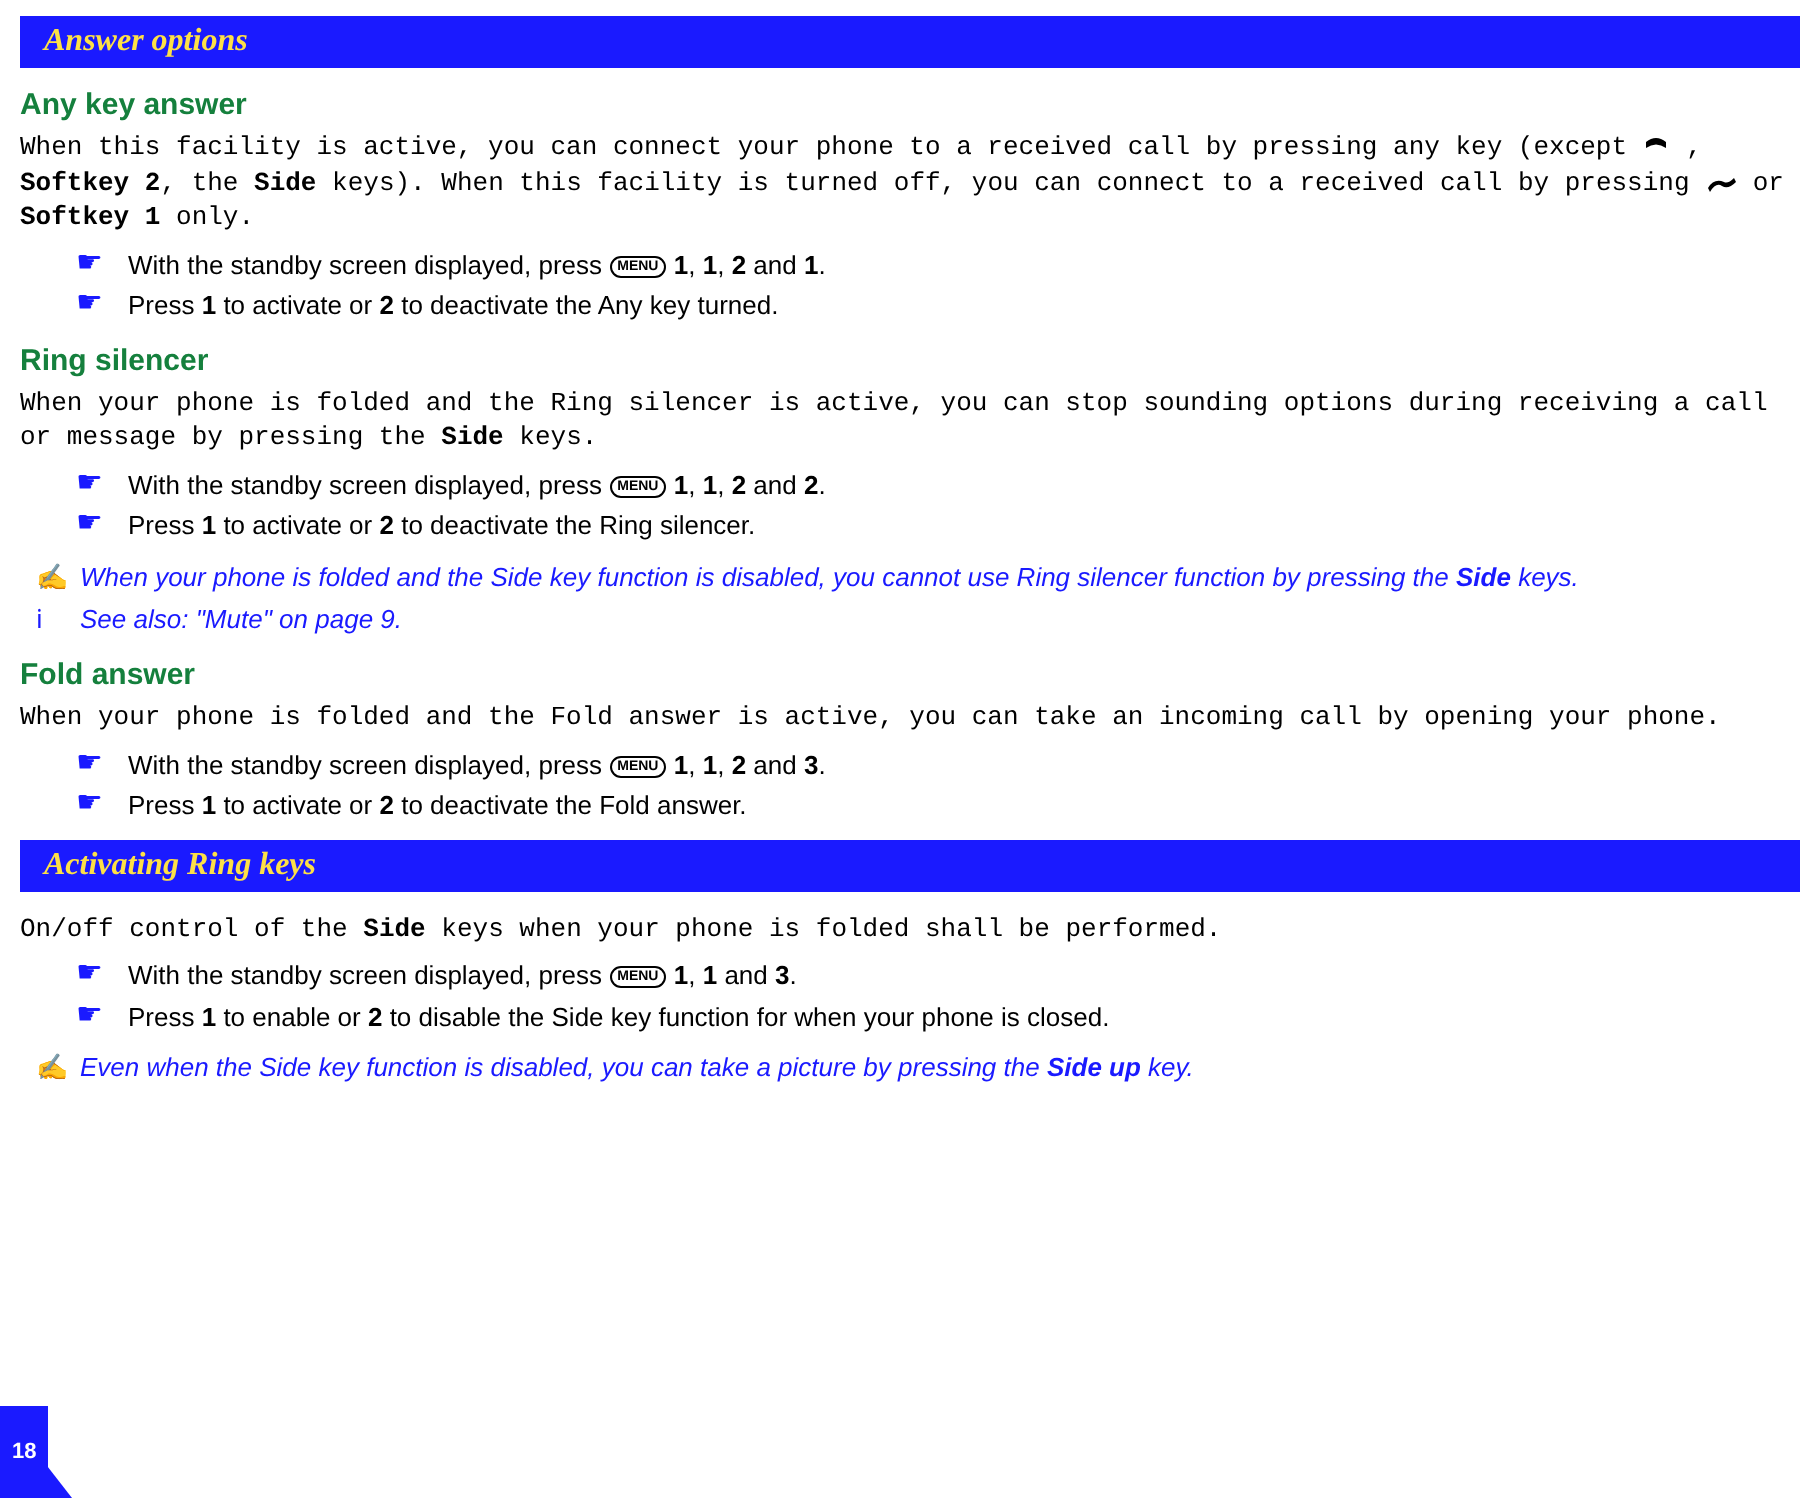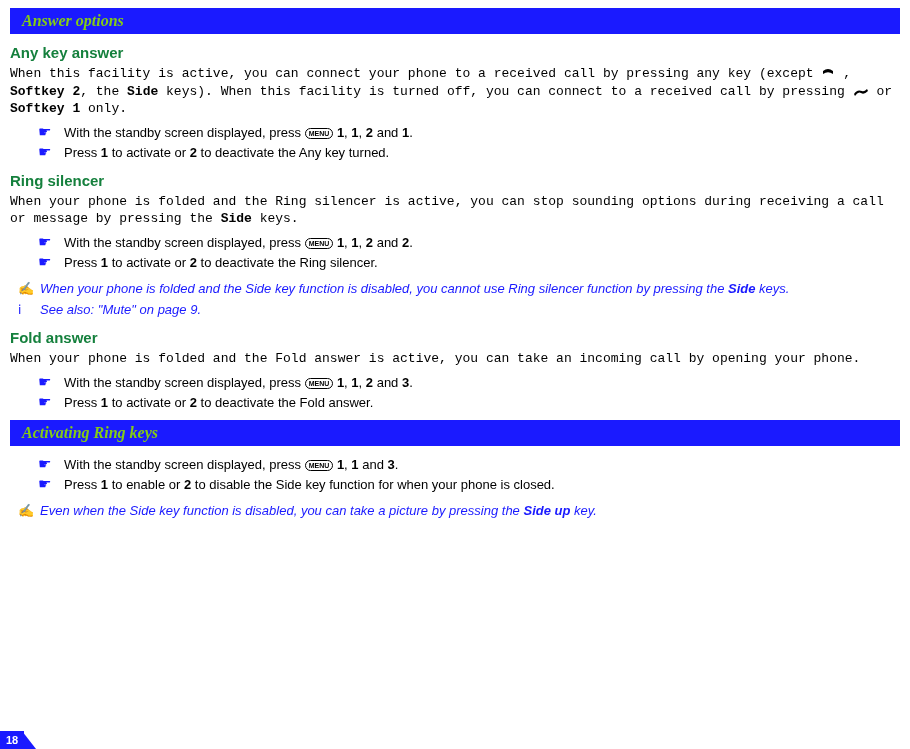--- a/index.html
+++ b/index.html
@@ -10,21 +10,21 @@
     font-size: 13px;
     color: #000;
     width: 910px;
     background: #fff;
   }
   .page {
     padding: 0 10px 0 10px;
   }
   .section-bar {
     background: #1a1aff;
-    color: #84cc16;
+    color: #fde047;
     font-style: italic;
     font-weight: bold;
     font-family: "Times New Roman", Times, serif;
     font-size: 16px;
     padding: 4px 12px;
     margin: 8px 0 10px 0;
   }
   .heading {
     color: #15803d;
     font-weight: bold;
@@ -95,21 +95,21 @@
   }
   .bold { font-weight: bold; }
   .page-num {
     position: fixed;
     left: 0;
     bottom: 0;
     background: #1a1aff;
     color: #fff;
     font-weight: bold;
     font-size: 11px;
-    padding: 3px 6px;
+    padding: 17px 6px;
   }
   .wipe {
     position: fixed;
     left: 22px;
     bottom: 0;
     width: 0;
     height: 0;
     border-left: 0 solid transparent;
     border-right: 14px solid transparent;
     border-bottom: 18px solid #1a1aff;
@@ -171,20 +171,23 @@
       <span class="pointer-icon">☛</span>
       <span>With the standby screen displayed, press </span><span class="menu-icon">MENU</span><span> </span><span class="bold">1</span><span>, </span><span class="bold">1</span><span>, </span><span class="bold">2</span><span> and </span><span class="bold">3</span><span>.</span>
     </li>
     <li>
       <span class="pointer-icon">☛</span>
       <span>Press </span><span class="bold">1</span><span> to activate or </span><span class="bold">2</span><span> to deactivate the Fold answer.</span>
     </li>
   </ul>
 
   <div class="section-bar">Activating Ring keys</div>
+  <div class="para">
+    <span>On/off control of the </span><span class="bold">Side</span><span> keys when your phone is folded shall be performed.</span>
+  </div>
   <ul class="bullet-list">
     <li>
       <span class="pointer-icon">☛</span>
       <span>With the standby screen displayed, press </span><span class="menu-icon">MENU</span><span> </span><span class="bold">1</span><span>, </span><span class="bold">1</span><span> and </span><span class="bold">3</span><span>.</span>
     </li>
     <li>
       <span class="pointer-icon">☛</span>
       <span>Press </span><span class="bold">1</span><span> to enable or </span><span class="bold">2</span><span> to disable the Side key function for when your phone is closed.</span>
     </li>
   </ul>

